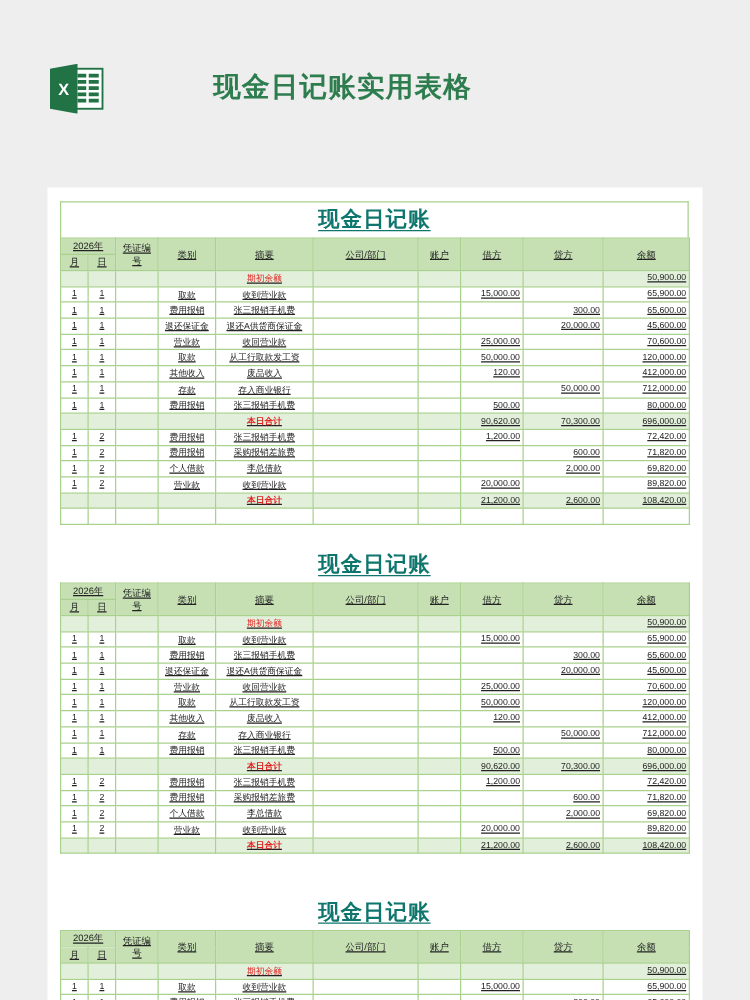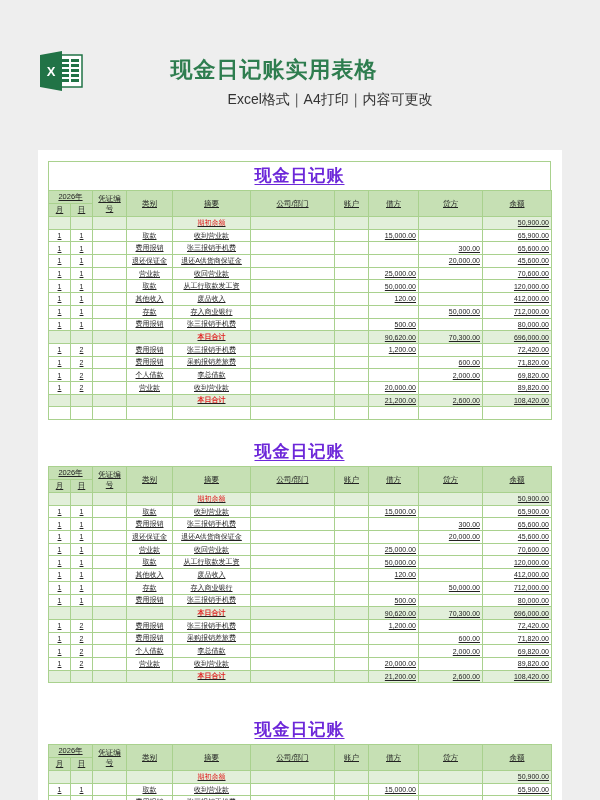--- a/index.html
+++ b/index.html
@@ -11,21 +11,21 @@
   .main-title { position: absolute; left: 0; width: 488px; top: 55px; text-align: center; padding-left: 60px;
     font-size: 22px; font-weight: bold; color: #2e7d4f; letter-spacing: 1px; }
   .sub-title { position: absolute; left: 0; width: 600px; top: 91px; text-align: center; padding-left: 60px;
     font-size: 14px; color: #333; }
 
   .paper { position: absolute; left: 38px; top: 150px; width: 524px; height: 660px; background: #ffffff; }
 
   .sheet { position: absolute; left: 48px; width: 503px; }
   .title-box { height: 29px; border: 1px solid #a9d18e; border-bottom: none; display: flex; align-items: flex-end; justify-content: center; padding-bottom: 3px; }
   .title-plain { height: 28px; display: flex; align-items: flex-end; justify-content: center; padding-bottom: 3px; }
-  .sheet-title { font-size: 17px; font-weight: bold; color: #6d28d9; text-decoration: underline; text-underline-offset: 3px; letter-spacing: 1px; }
+  .sheet-title { font-size: 17px; font-weight: bold; color: #0f766e; text-decoration: underline; text-underline-offset: 3px; letter-spacing: 1px; }
 
   table { border-collapse: collapse; width: 503px; table-layout: fixed; font-size: 7px; color: #222; text-decoration: underline; }
   td, th { border: 1px solid #a9d18e; height: 12.7px; padding: 0 2px; white-space: nowrap; overflow: hidden; font-weight: normal; }
   th { background: #c6e0b4; font-size: 7.5px; text-align: center; }
   .hdr-top th, .hdr-bot th { height: 13px; }
   td.c { text-align: center; }
   td.r { text-align: right; }
   tr.open td { background: #e2efda; }
   tr.total td { background: #e2efda; }
   .red { color: #e02020; }
@@ -46,21 +46,20 @@
         <rect x="33" y="18" width="8" height="3"></rect>
       <rect x="24" y="23" width="7" height="3"></rect>
         <rect x="33" y="23" width="8" height="3"></rect>
       <rect x="24" y="28" width="7" height="3"></rect>
         <rect x="33" y="28" width="8" height="3"></rect>
     </g>
     <path d="M2 4 L24 0 L24 40 L2 36 Z" fill="#217346"></path>
     <text x="13" y="25" text-anchor="middle" font-size="13" font-weight="bold" fill="#fff" font-family="Liberation Sans, sans-serif">X</text>
   </svg>
   <div class="main-title">现金日记账实用表格</div>
-  <div class="sub-title">Excel格式｜A4打印｜内容可更改</div>
 </div>
 
 <div class="paper"></div>
 
 <div class="sheet" style="top:161px;">
   <div class="title-box">
       <span class="sheet-title">现金日记账</span>
     </div>
   <div class="slot">
   <table>

